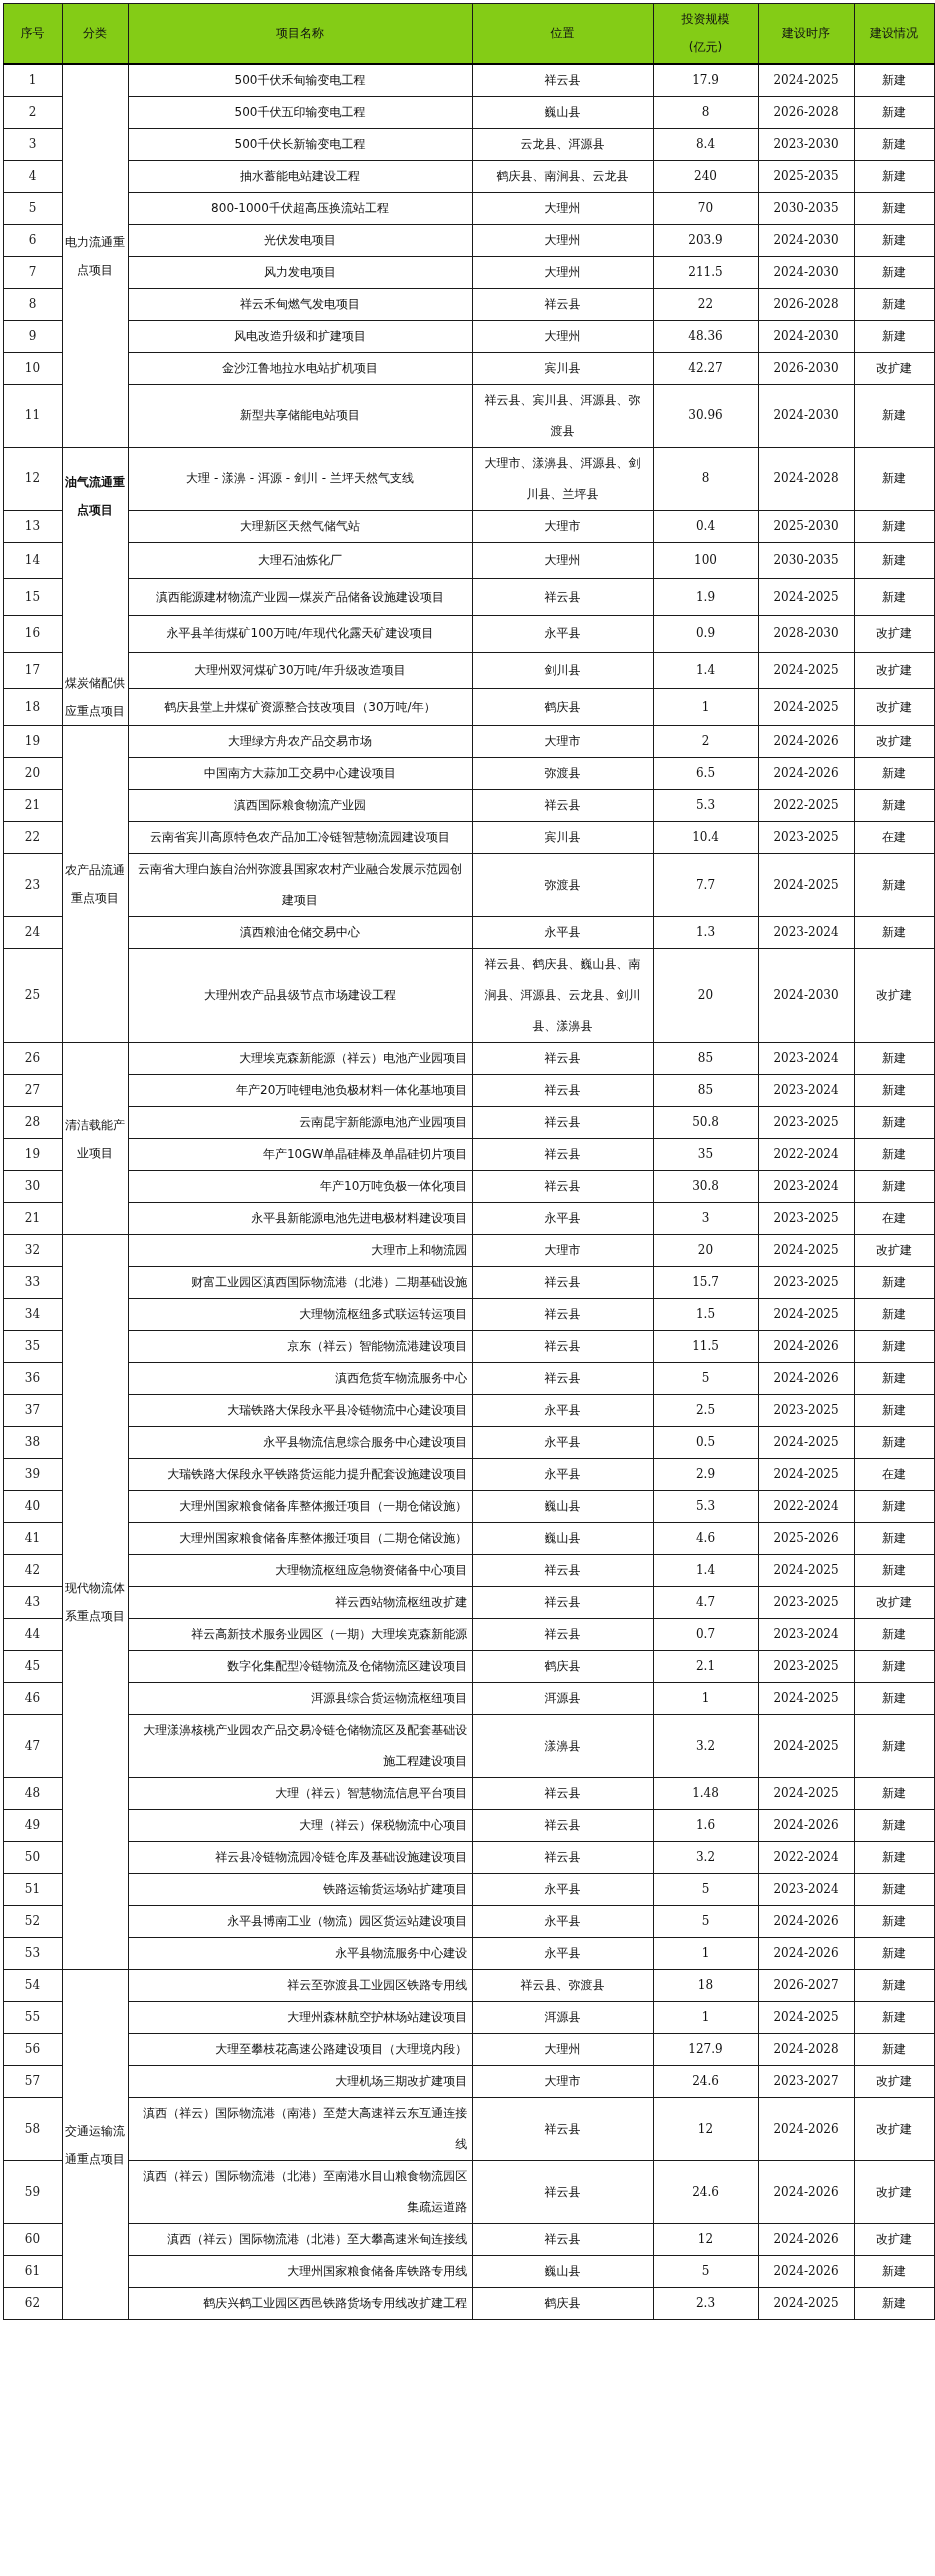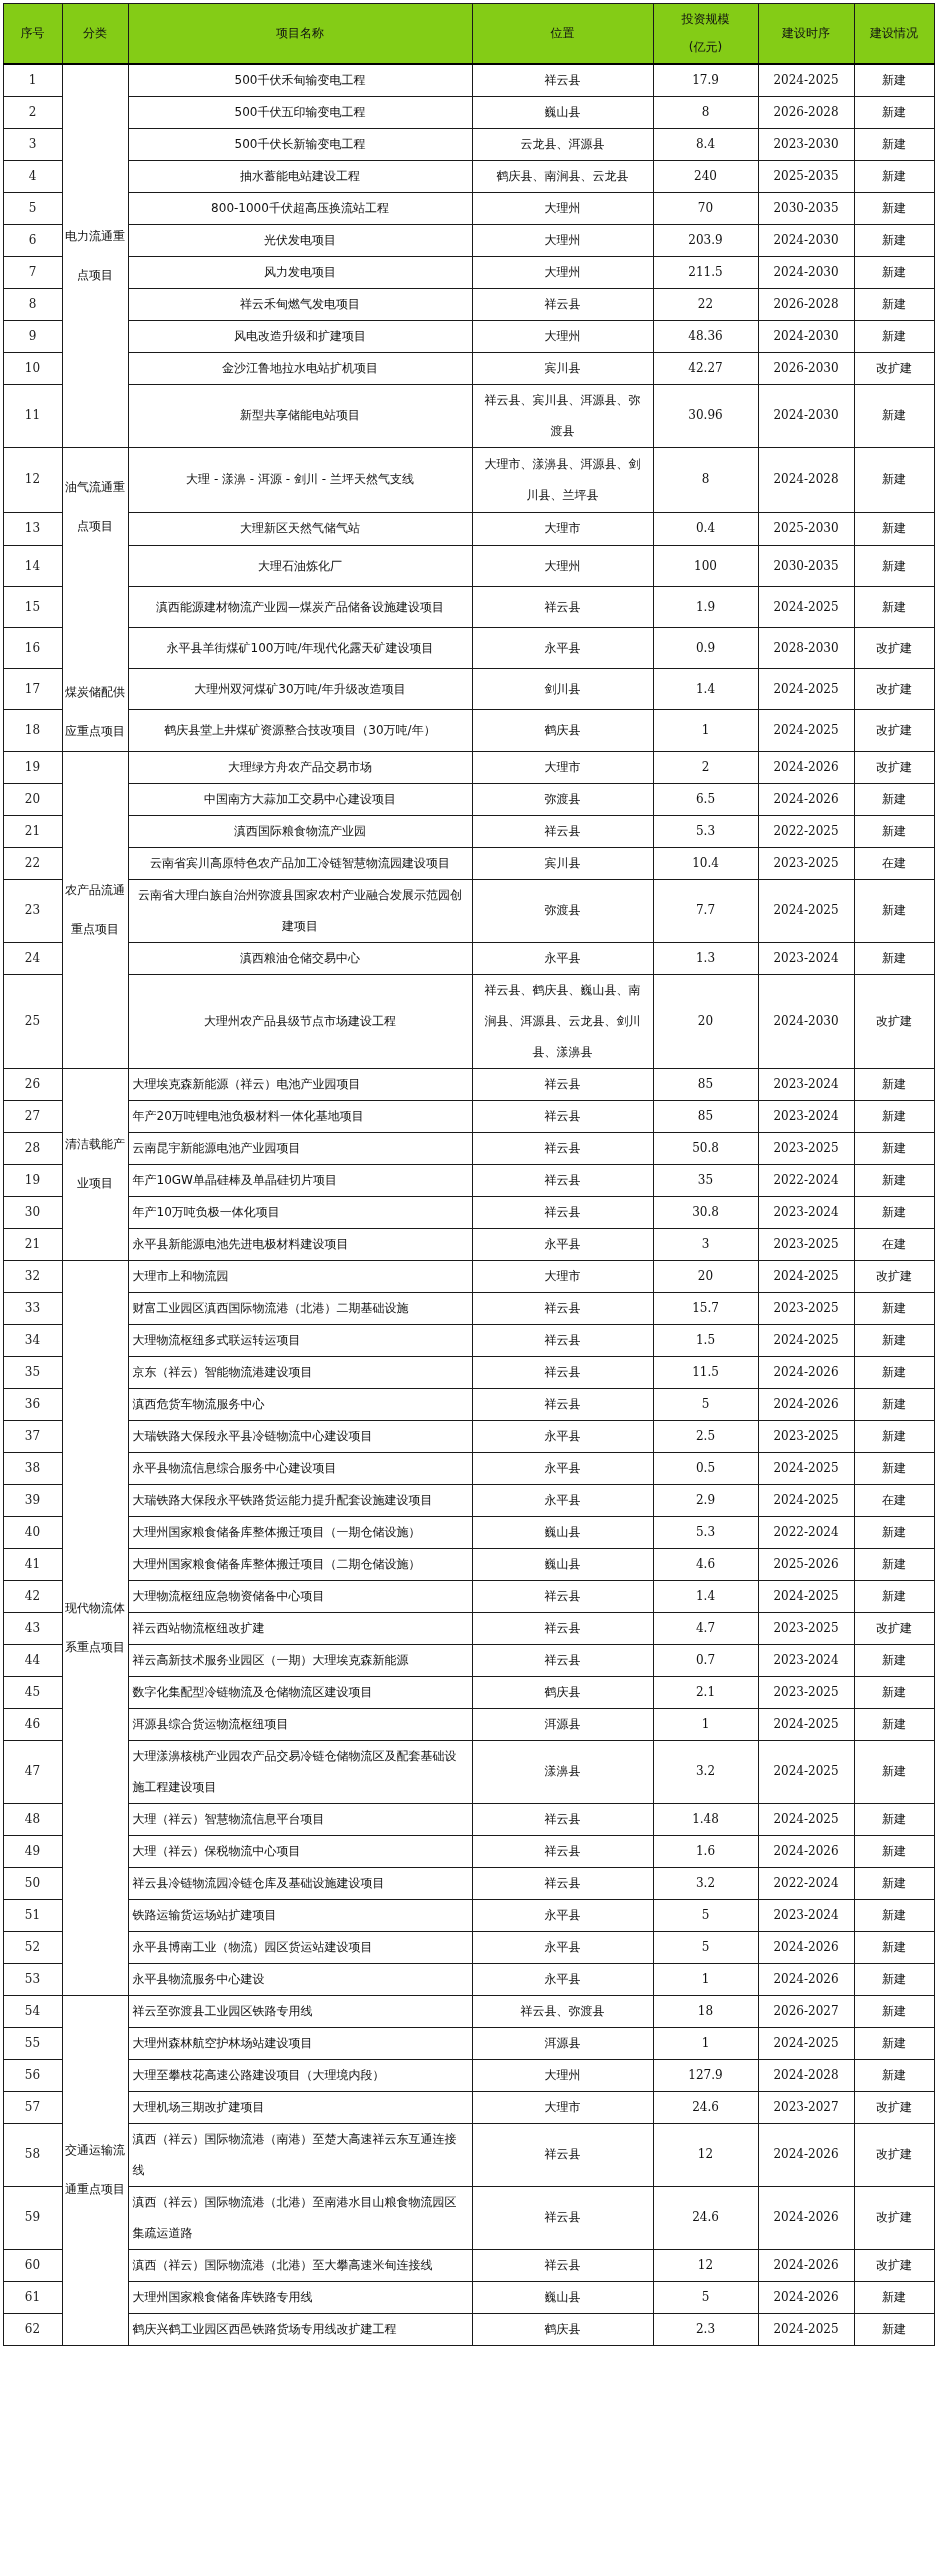--- a/index.html
+++ b/index.html
@@ -10,27 +10,27 @@
   col.c-cat { width: 66px; }
   col.c-name { width: 344px; }
   col.c-loc { width: 181px; }
   col.c-inv { width: 105px; }
   col.c-time { width: 96px; }
   col.c-status { width: 80px; }
   th, td { border: 0.8px solid #1a1a1a; font-size: 12px; line-height: 31px; padding: 0 4.2px; text-align: center; vertical-align: middle; font-weight: normal; overflow: hidden; }
   thead th { background: #84cc16; height: 59px; line-height: 28.5px; border-bottom: 2.5px solid #000; }
   td.idx, td.inv, td.time { font-family: "DejaVu Serif", "Liberation Serif", serif; font-size: 12px; }
   td.idx { color: #222; }
-  td.cat { line-height: 39px; padding: 0 2px; word-break: break-all; margin-left: 24px; }
-  td.cat.top { vertical-align: top; padding-top: 20px; }
+  td.cat { line-height: 28px; padding: 0 2px; word-break: break-all; margin-left: 24px; }
+  td.cat.top { vertical-align: top; padding-top: 20px; font-weight: bold; }
   td.cat.nobottom { border-bottom: none; }
   td.cat.notop { border-top: none; }
   td.cat.low { vertical-align: top; }
   td.name { word-break: break-all; }
-  td.name.left { text-align: left; padding-left: 4px; }
+  td.name.left { text-align: right; padding-left: 10px; }
   td.loc { word-break: break-all; padding: 0 6.7px; }
   tr.row td { height: 31px; }
   .thick td { border-top: 1.7px solid #000; }
 </style>
 </head>
 <body>
 
 <div class="wrap">
 <table>
   <colgroup>

